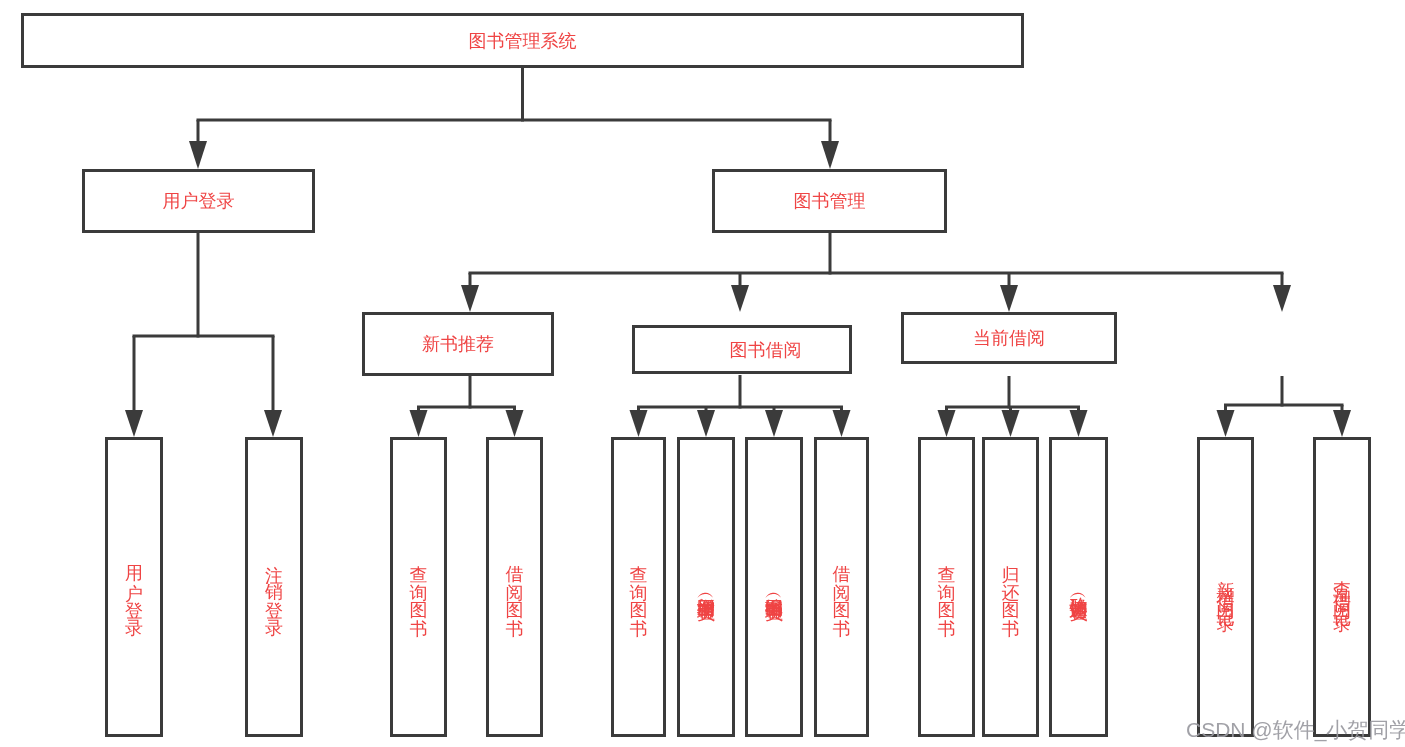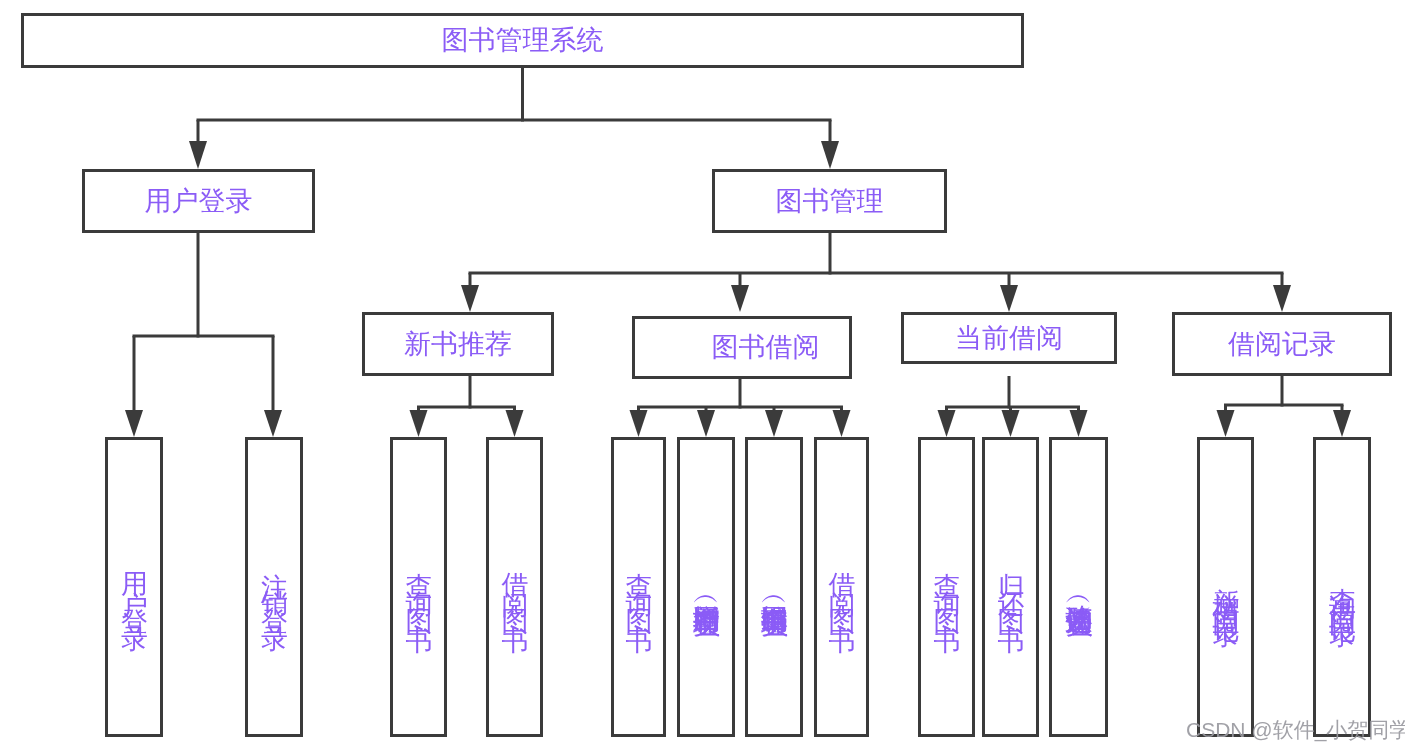--- a/index.html
+++ b/index.html
@@ -3,21 +3,21 @@
 <meta charset="utf-8">
 <style>
   html,body{margin:0;padding:0;background:#ffffff;}
   .diagram{
     position:relative;width:1405px;height:747px;background:#ffffff;overflow:hidden;
     font-family:"Liberation Sans", sans-serif;
   }
   .box{
     position:absolute;box-sizing:border-box;background:#ffffff;
     border:3px solid #3b3b3b;display:flex;align-items:center;justify-content:center;
-    font-size:27px;color:#8b5cf6;z-index:2;line-height:1;
+    font-size:18px;color:#ef4444;z-index:2;line-height:1;
   }
   .v{writing-mode:vertical-rl;}
   .ls-wide{letter-spacing:18px;}
   .ls-mid{letter-spacing:7px;}
   .ls-tight{letter-spacing:1px;}
   svg.connectors{position:absolute;left:0;top:0;z-index:1;}
   svg.connectors line{stroke:#3b3b3b;stroke-width:3;}
   svg.connectors polygon{fill:#3b3b3b;}
   .watermark{
     position:absolute;left:1186px;top:716px;z-index:3;white-space:nowrap;
@@ -98,28 +98,25 @@
   <div class="box" style="left:82px;top:169px;width:233px;height:64px;">
     <span>用户登录</span>
   </div>
   <div class="box" style="left:712px;top:169px;width:235px;height:64px;font-family:Liberation Serif, serif;">
     <span>图书管理</span>
   </div>
 
   <div class="box" style="left:362px;top:312px;width:192px;height:64px;">
     <span>新书推荐</span>
   </div>
-  <div class="box" style="left:632px;top:316px;width:220px;height:63px;padding-left:47px;">
+  <div class="box" style="left:632px;top:325px;width:220px;height:49px;padding-left:47px;">
     <span>图书借阅</span>
   </div>
   <div class="box" style="left:901px;top:312px;width:216px;height:52px;">
     <span>当前借阅</span>
-  </div>
-  <div class="box" style="left:1172px;top:312px;width:220px;height:64px;">
-    <span>借阅记录</span>
   </div>
 
   <div class="box v" style="left:105px;top:437px;width:58px;height:300px;">
     <span class="ls-wide">用户登录</span>
   </div>
   <div class="box v" style="left:245px;top:437px;width:58px;height:300px;">
     <span class="ls-wide">注销登录</span>
   </div>
 
   <div class="box v" style="left:390px;top:437px;width:57px;height:300px;">

